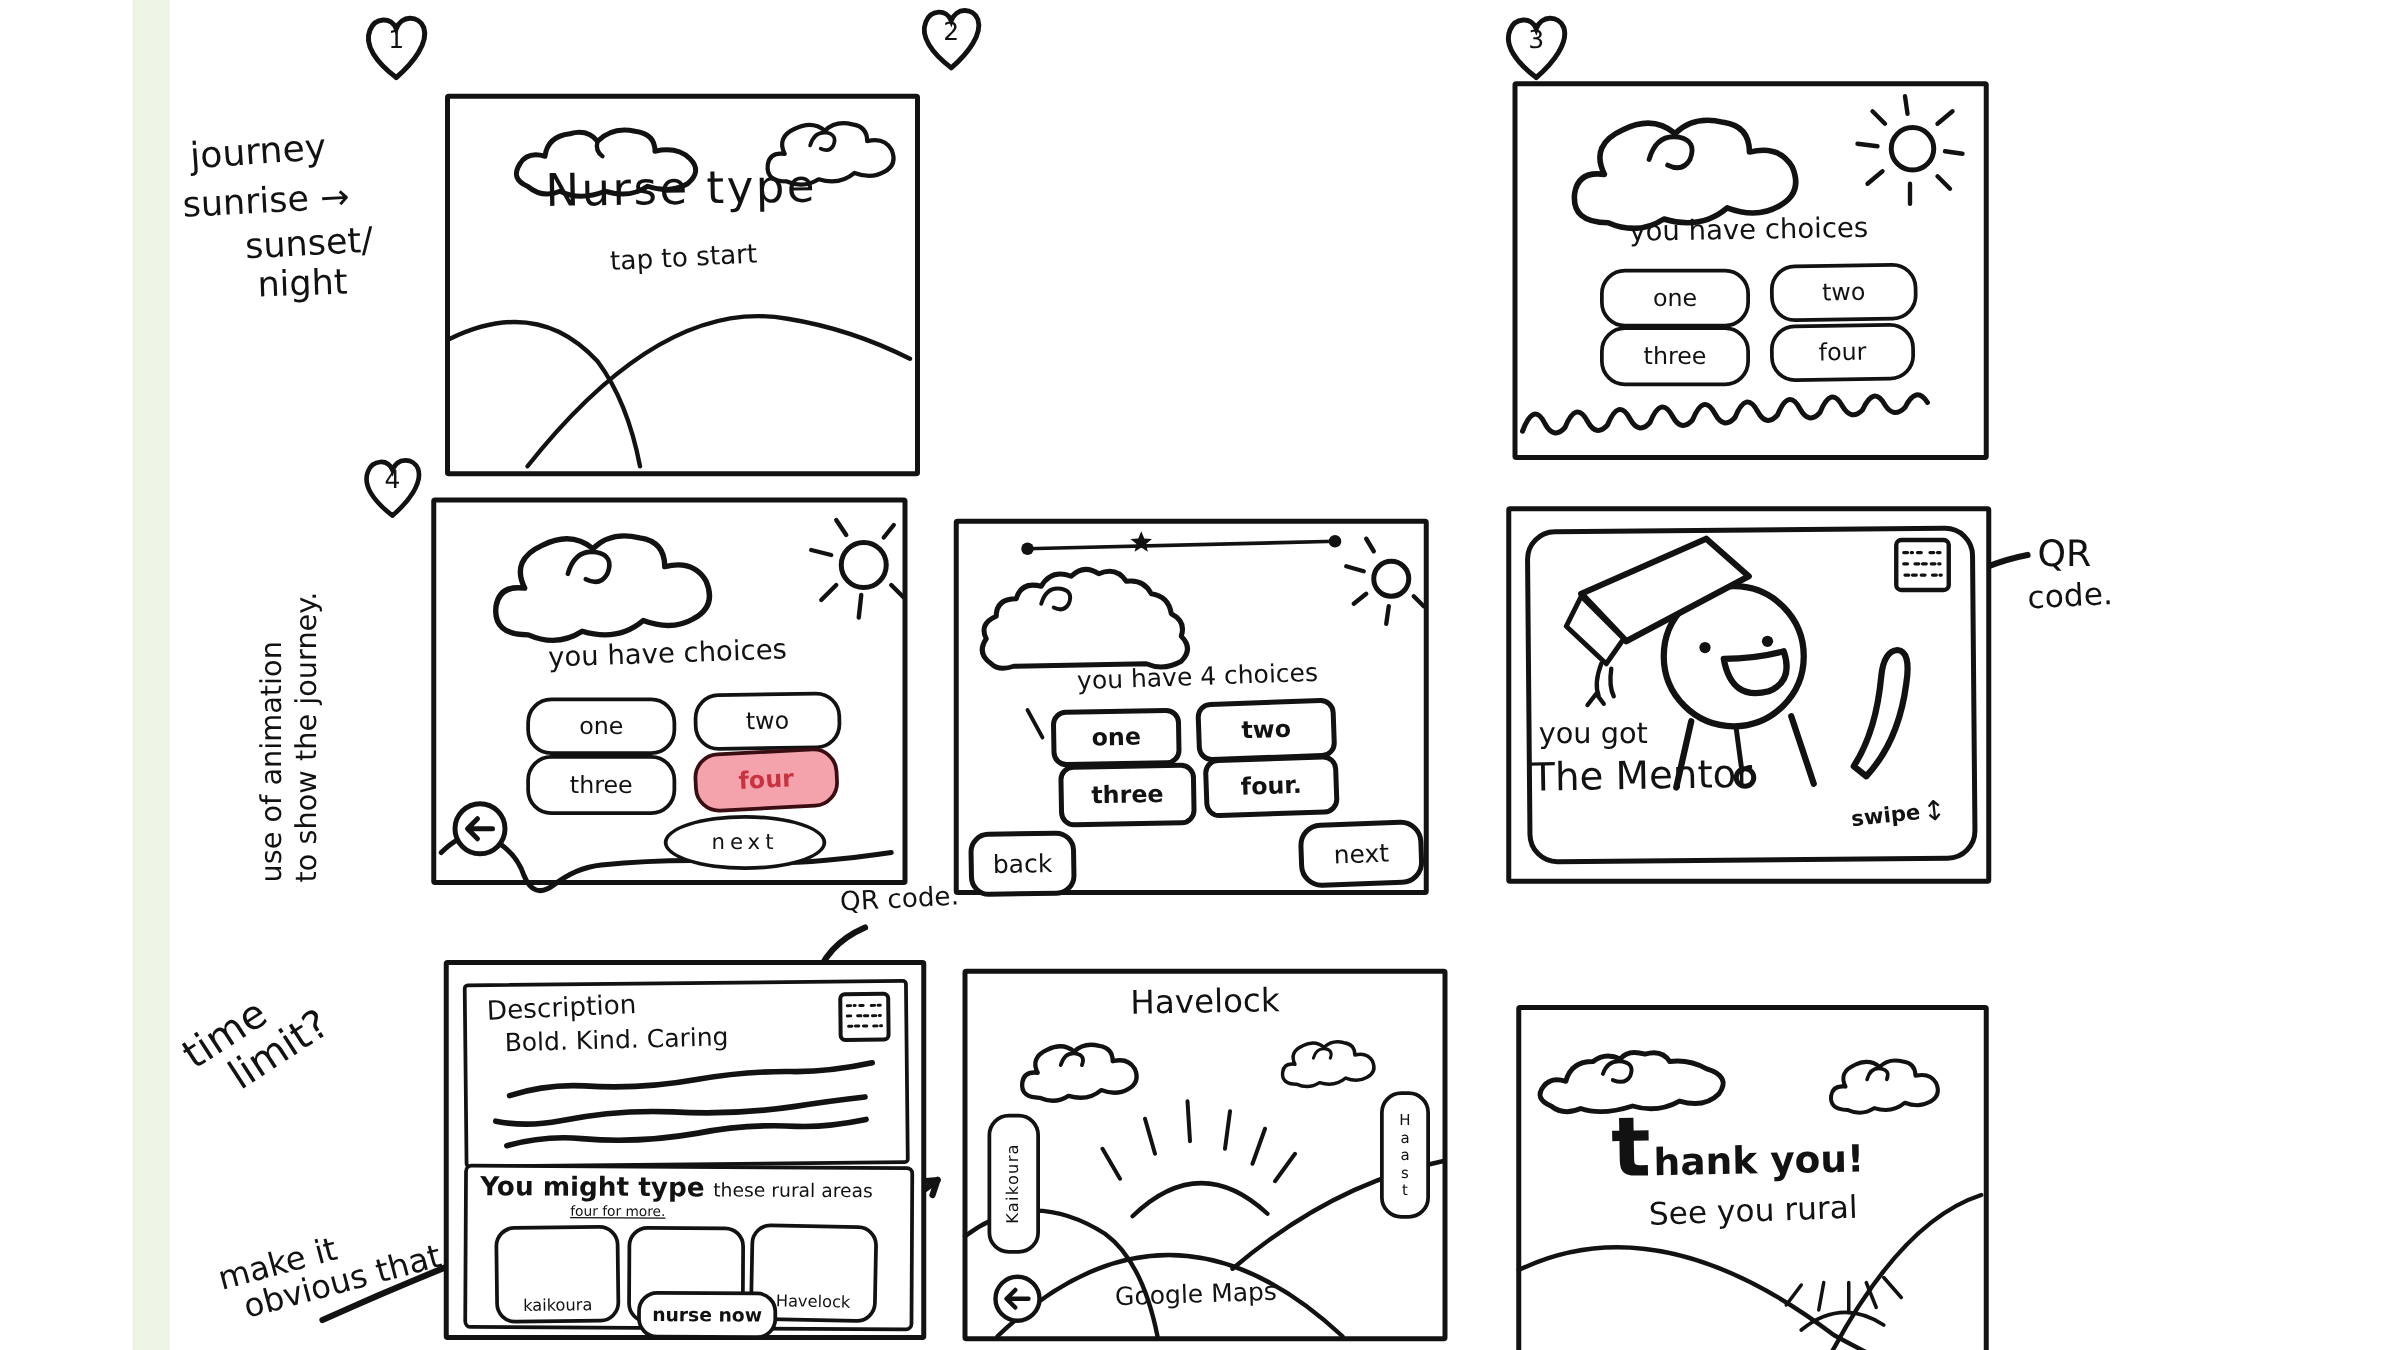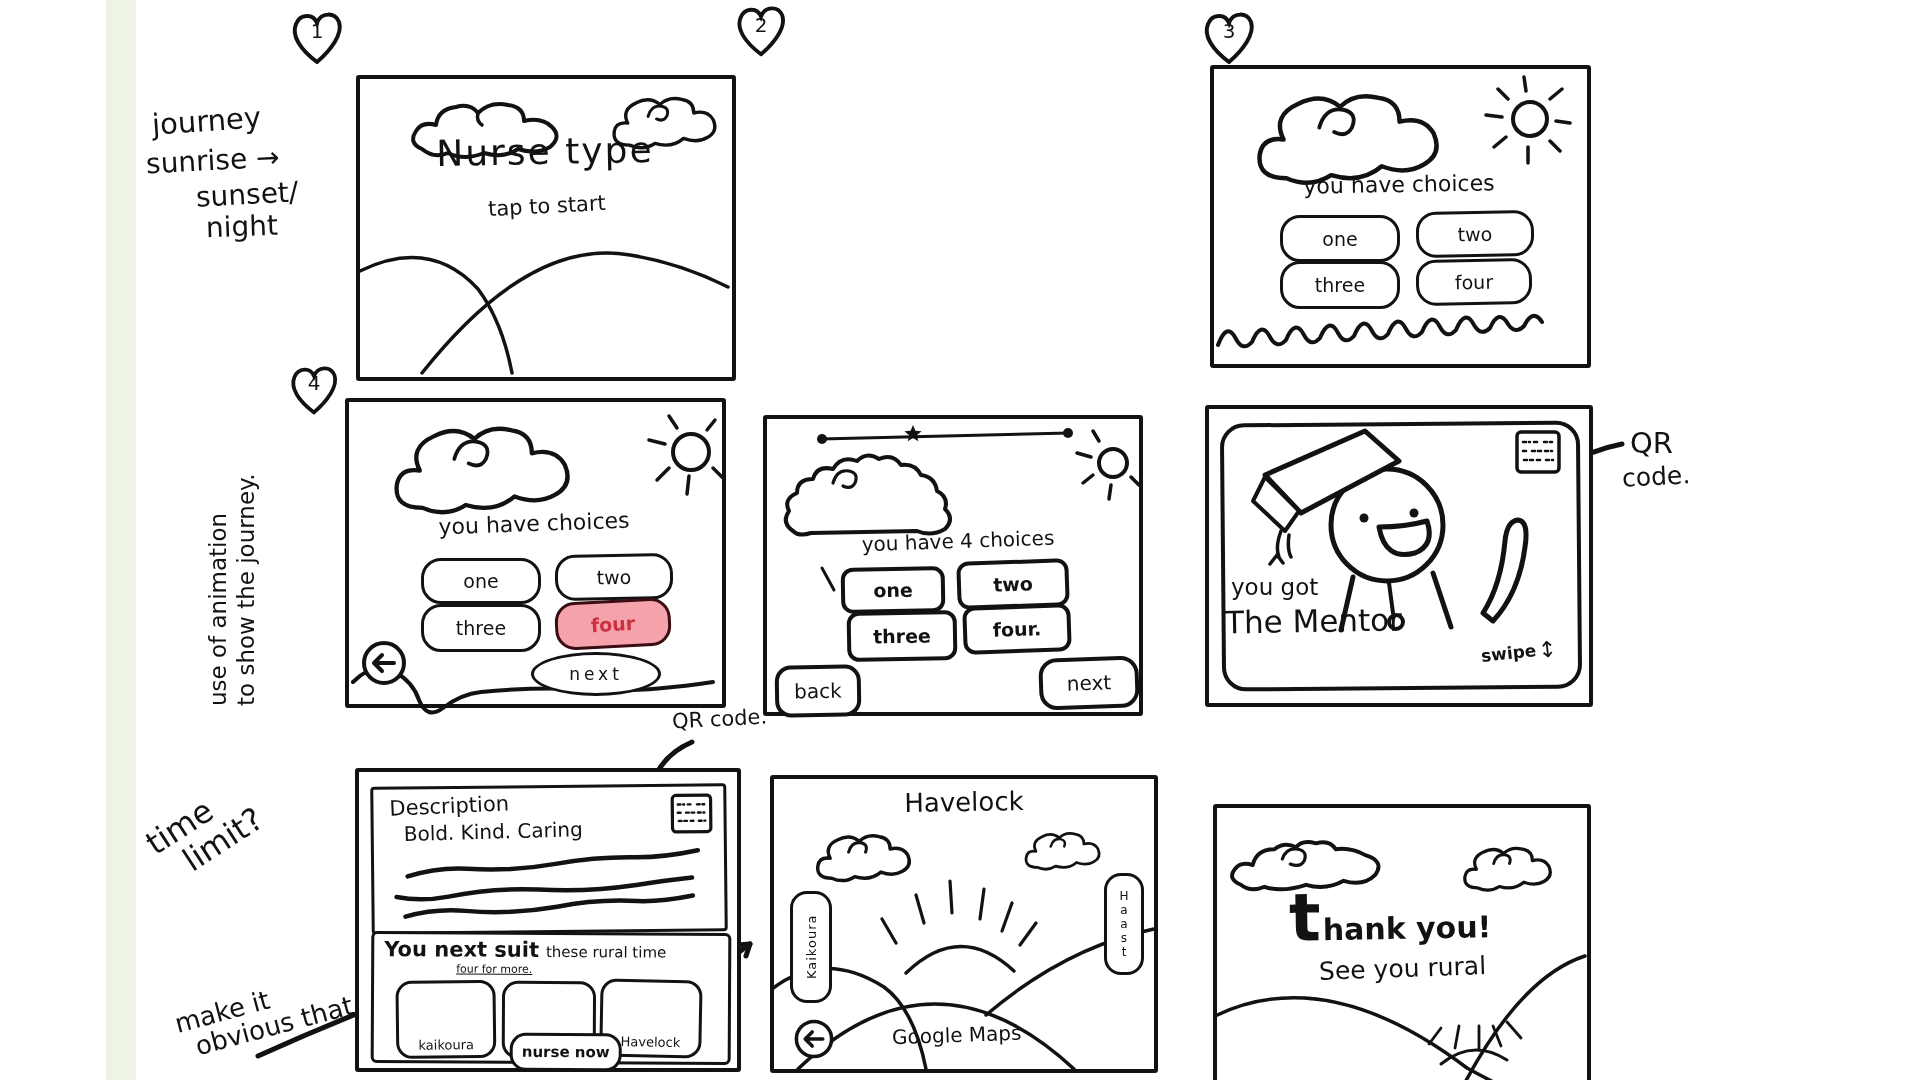--- a/index.html
+++ b/index.html
@@ -212,22 +212,22 @@
         <path d="M9 13 h7 m4 0 h6 m4 0 h8 M9 22 h5 m4 0 h9 m4 0 h7 M10 31 h9 m4 0 h5 m4 0 h7" fill="none" stroke="#121212" stroke-width="2.6" stroke-linecap="round" stroke-dasharray="3 3"></path>
       </svg>
       <svg class="sk" style="left:20px;top:68px;transform:rotate(-2deg);" width="312" height="62" viewBox="0 0 312 62">
         <path d="M14 14 q 30 -8 60 -5 q 45 5 90 -1 q 38 -5 75 -3 q 30 2 66 -4" fill="none" stroke="#121212" stroke-width="4.5" stroke-linecap="round"></path>
         <path d="M2 34 q 24 6 52 2 q 45 -7 90 -3 q 48 5 98 0 q 26 -3 56 -5" fill="none" stroke="#121212" stroke-width="4.5" stroke-linecap="round"></path>
         <path d="M10 54 q 30 -7 60 -3 q 45 6 92 0 q 40 -6 80 -2 q 24 2 56 -3" fill="none" stroke="#121212" stroke-width="4.5" stroke-linecap="round"></path>
       </svg>
     </div>
     <div class="inner" style="left:12px;top:160px;width:354px;height:126px;border-radius:6px;transform:rotate(0.3deg);">
       <div class="abs" style="left:10px;top:4px;display:flex;align-items:baseline;gap:7px;">
-        <span class="txt" style="position:static;font-size:21px;font-weight:700;">You next suit</span>
-        <span class="txt" style="position:static;font-size:15px;">these rural time</span>
+        <span class="txt" style="position:static;font-size:21px;font-weight:700;">You might type</span>
+        <span class="txt" style="position:static;font-size:15px;">these rural areas</span>
       </div>
       <div class="txt" style="left:82px;top:29px;font-size:11px;text-decoration:underline;">four for more.</div>
       <div class="inner" style="left:22px;top:46px;width:94px;height:72px;border-radius:16px;transform:rotate(-1deg);">
         <div class="txt" style="left:0;bottom:3px;width:100%;text-align:center;font-size:13px;">kaikoura</div>
       </div>
       <div class="inner" style="left:128px;top:46px;width:88px;height:72px;border-radius:16px;">
         <div class="txt" style="left:0;bottom:3px;width:100%;text-align:center;font-size:13px;">Haast</div>
       </div>
       <div class="inner" style="left:226px;top:44px;width:96px;height:72px;border-radius:16px;transform:rotate(0.8deg);">
         <div class="txt" style="left:0;bottom:5px;width:100%;text-align:center;font-size:13px;">Havelock</div>

